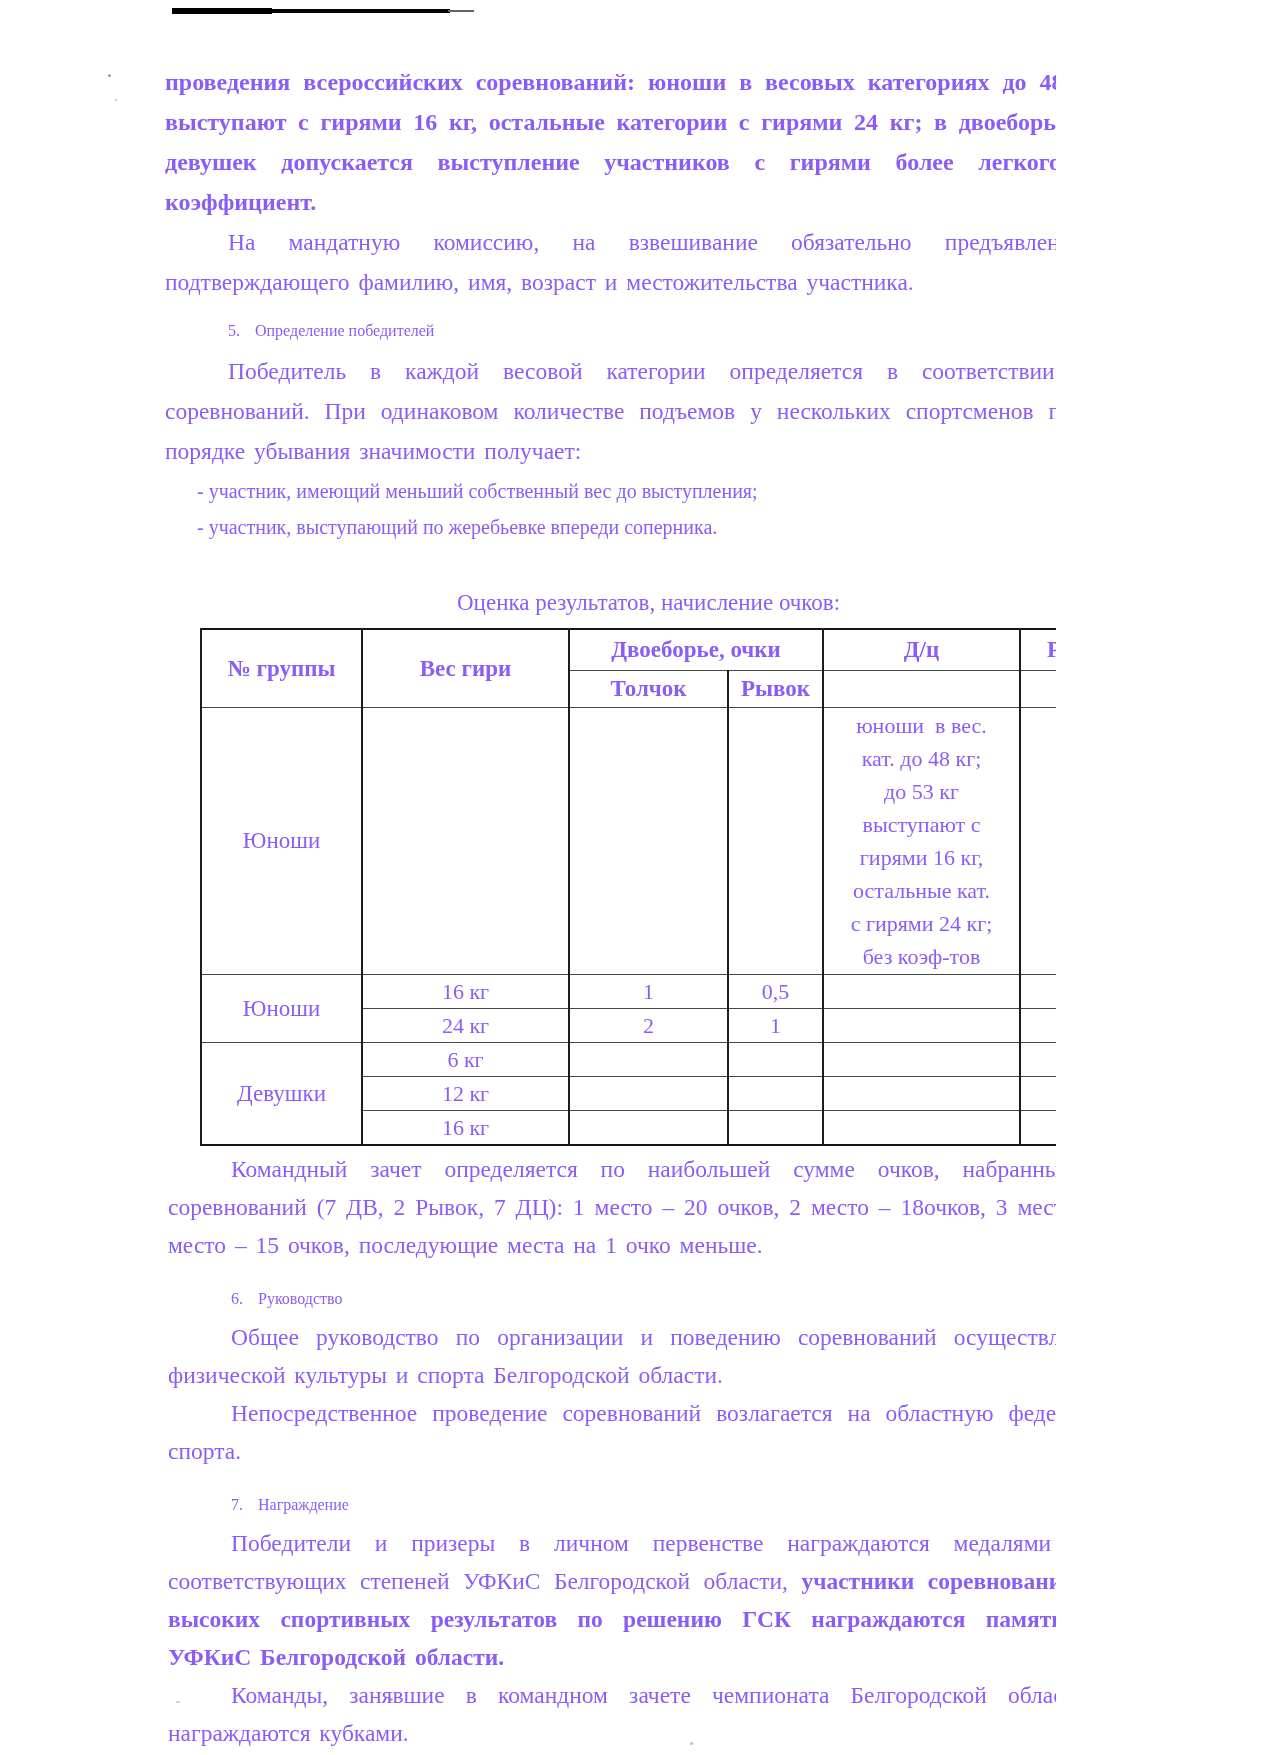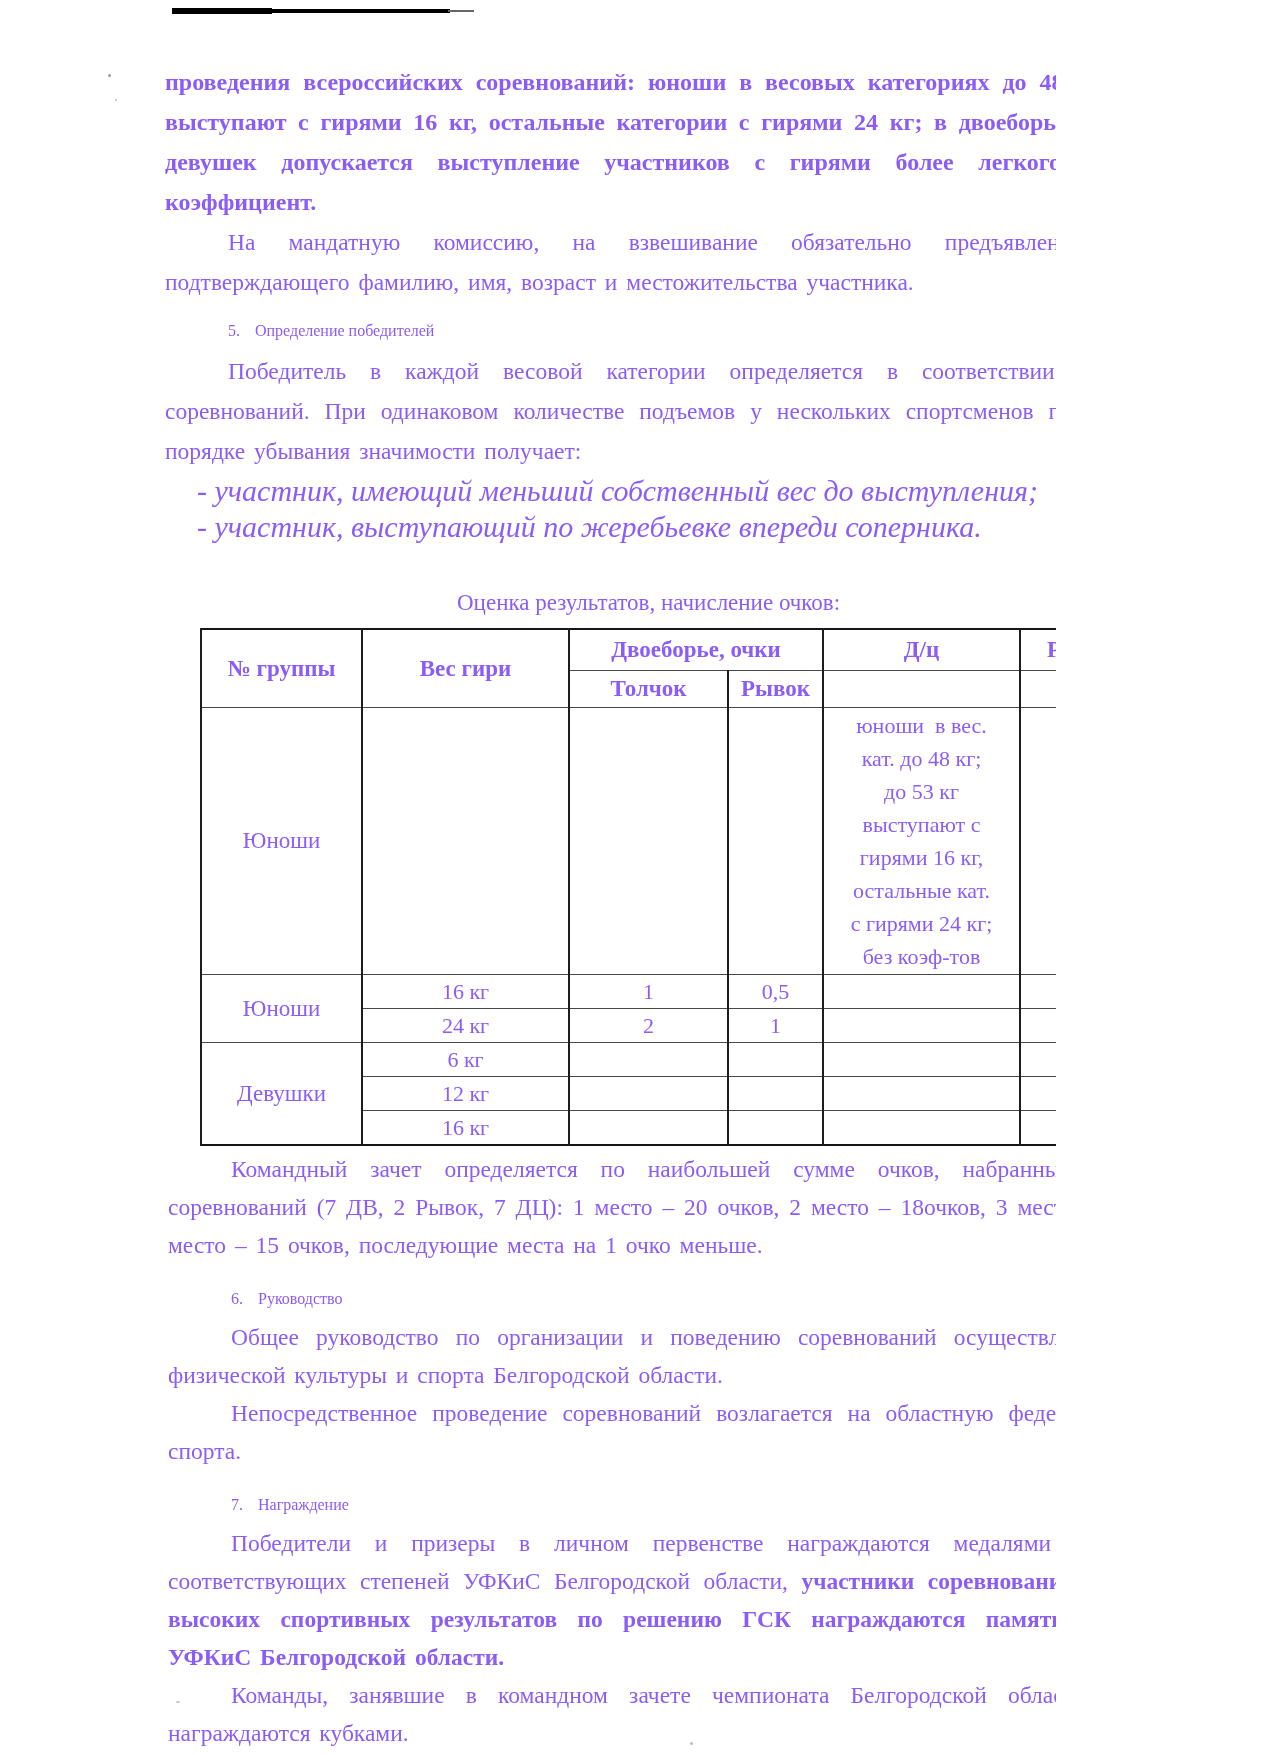--- a/index.html
+++ b/index.html
@@ -22,21 +22,21 @@
   .d5{left:388px;top:1698px;width:5px;height:3px;background:#aaa;}
   .d6{left:690px;top:1742px;width:3px;height:3px;background:#bbb;}
   .d7{left:176px;top:1701px;width:4px;height:2px;background:#c5c5c5;}
   
   .flow{position:absolute;left:165px;top:62px;width:1056px;}
   p.body{margin:0;font-size:23.5px;line-height:40px;text-align:justify;word-spacing:3px;}
   p.lead{font-weight:bold;font-size:24px;word-spacing:4px;}
   .ind{text-indent:63px;}
   .hd{margin:9px 0 0 0;font-size:16px;line-height:40px;font-weight:normal;padding-left:63px;}
   .hd .num{display:inline-block;margin-right:15px;}
-  .ties{margin:2px 0 0 0;padding:0 0 0 32px;list-style:none;font-size:30px;line-height:36px;font-style:italic;}
+  .ties{margin:2px 0 0 0;padding:0 0 0 32px;list-style:none;font-size:20px;line-height:36px;}
   .ties li{margin:0;}
   
   .tblblock{position:absolute;left:165px;top:583px;width:1060px;}
   .cap{font-size:23px;line-height:40px;margin:0 0 0 292px;}
   table.res{
     border-collapse:collapse;table-layout:fixed;width:1004px;
     margin:5px 0 0 35px;font-size:22px;border:2.4px solid #161616;
   }
   .res th,.res td{
     border-left:2.2px solid #1d1d1d;border-right:2.2px solid #1d1d1d;

